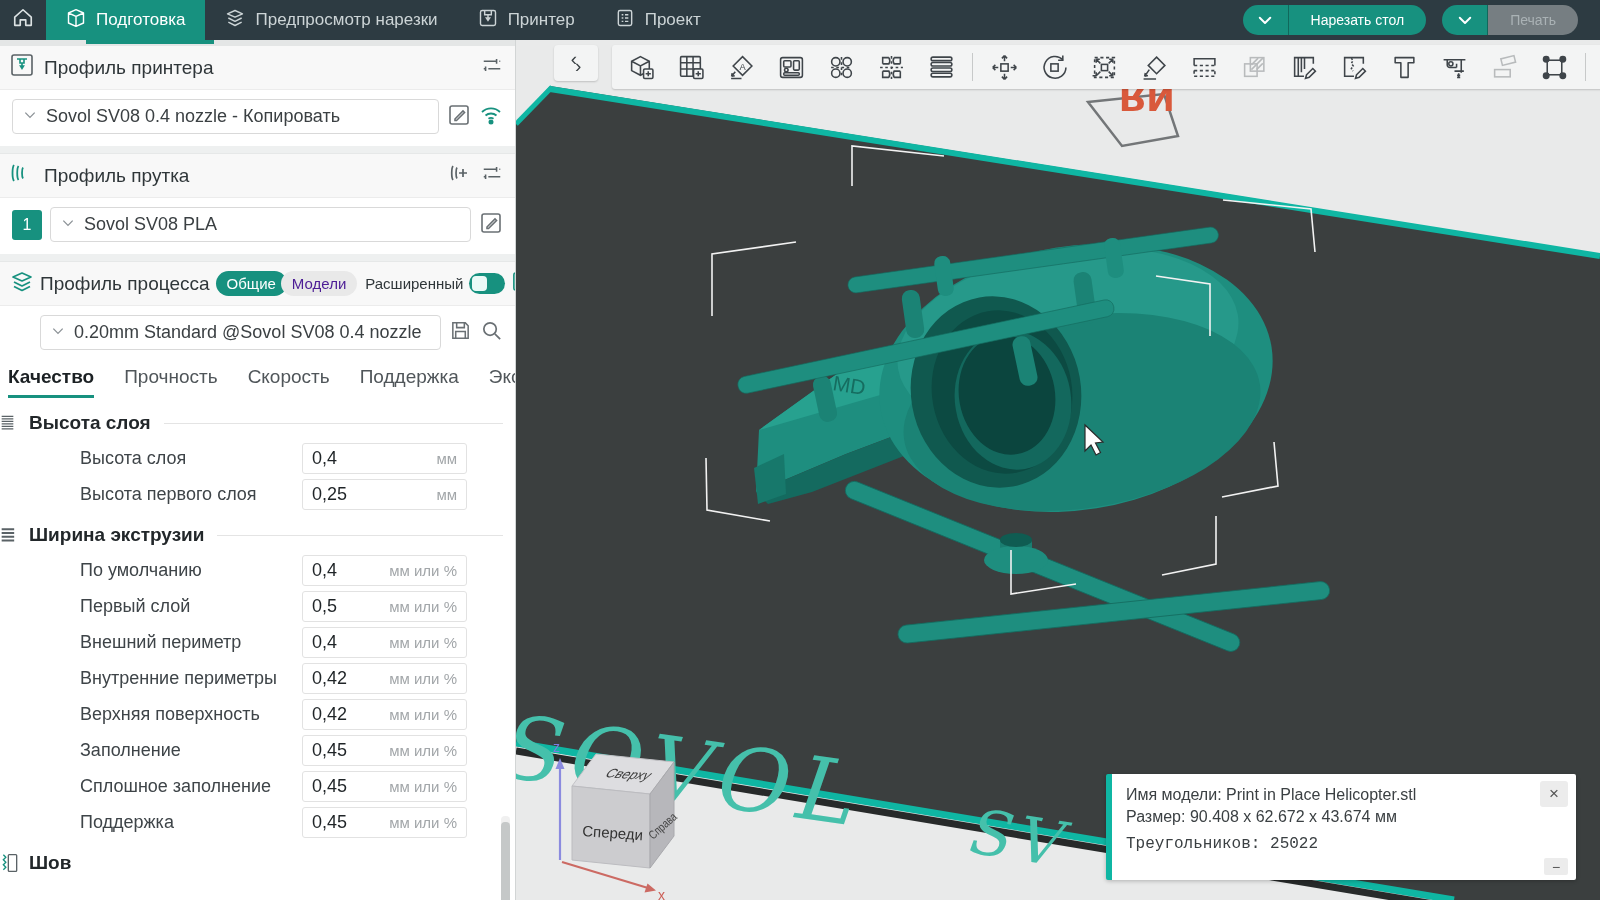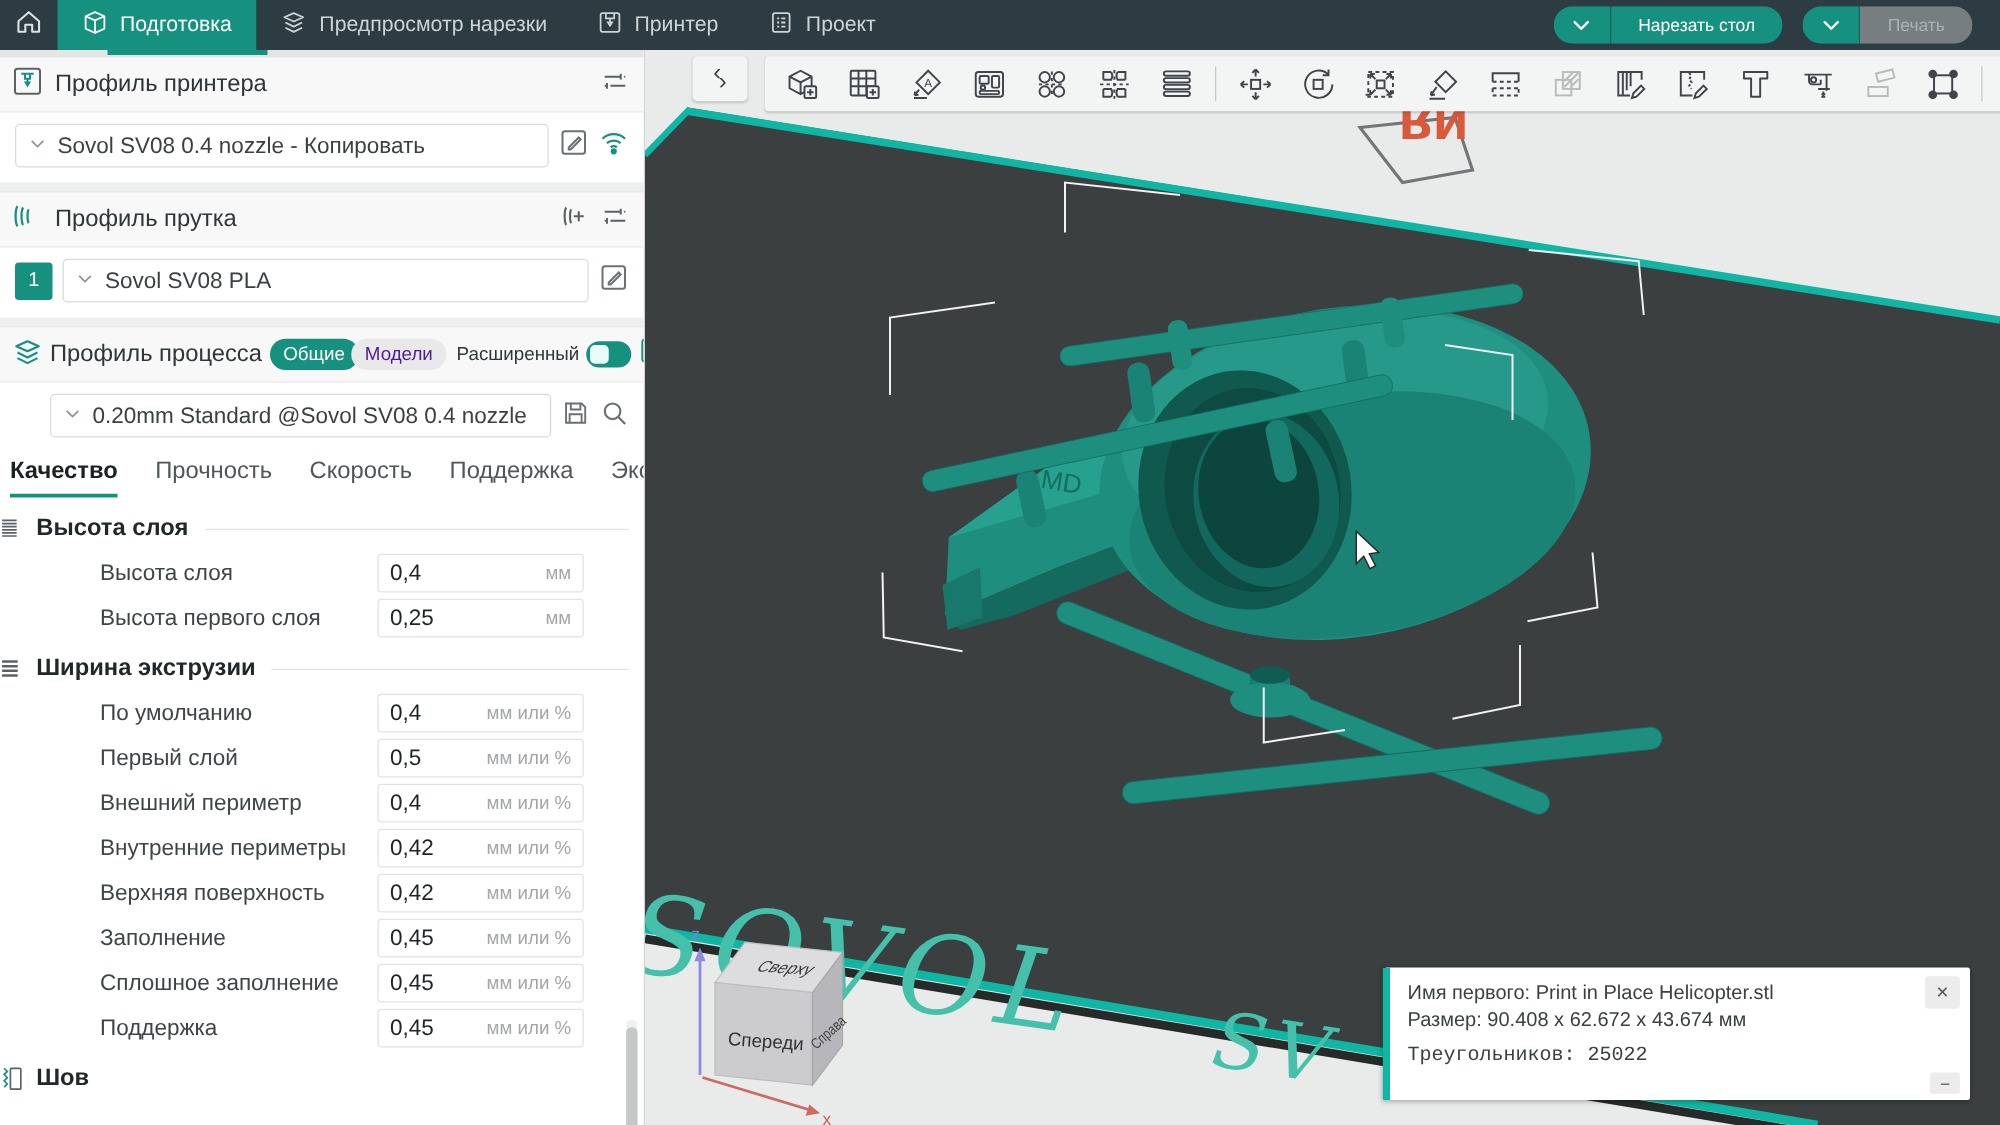--- a/index.html
+++ b/index.html
@@ -577,21 +577,21 @@
             <circle cx="21" cy="5" r="2.6" fill="#3f454a"></circle>
             <circle cx="5" cy="21" r="2.6" fill="#3f454a"></circle>
             <circle cx="21" cy="21" r="2.6" fill="#3f454a"></circle>
           </svg>
         </div>
     <div class="tsep"></div>
     <div class="ticon"></div>
   </div>
 
   <div class="info-panel">
-    <div>Имя первого: Print in Place Helicopter.stl</div>
+    <div>Имя модели: Print in Place Helicopter.stl</div>
     <div>Размер: 90.408 x 62.672 x 43.674 мм</div>
     <div class="ip-tri">Треугольников: 25022</div>
     <div class="ip-close">
           <span>×</span>
         </div>
     <div class="ip-min">
           <span>−</span>
         </div>
   </div>
 </div>

